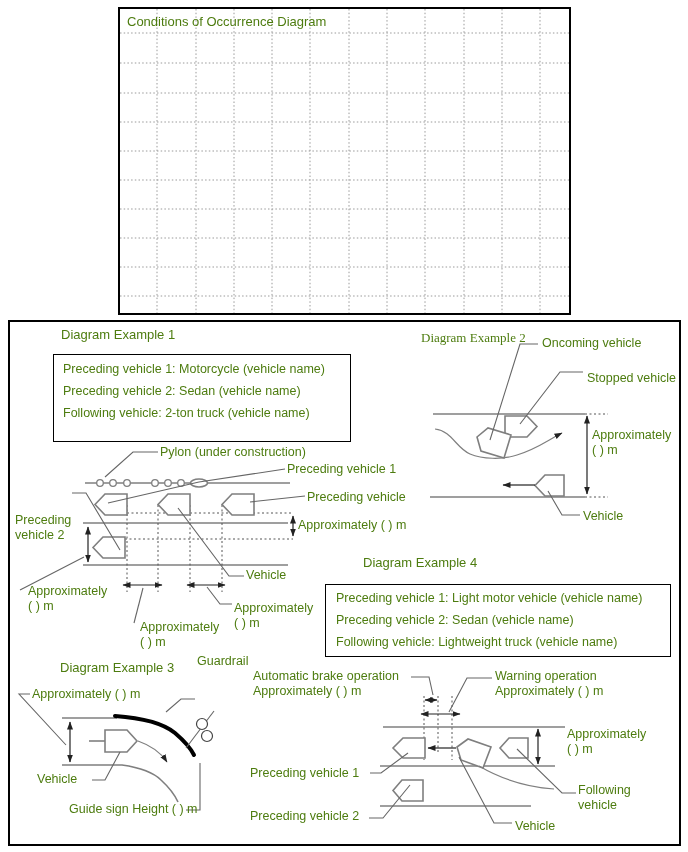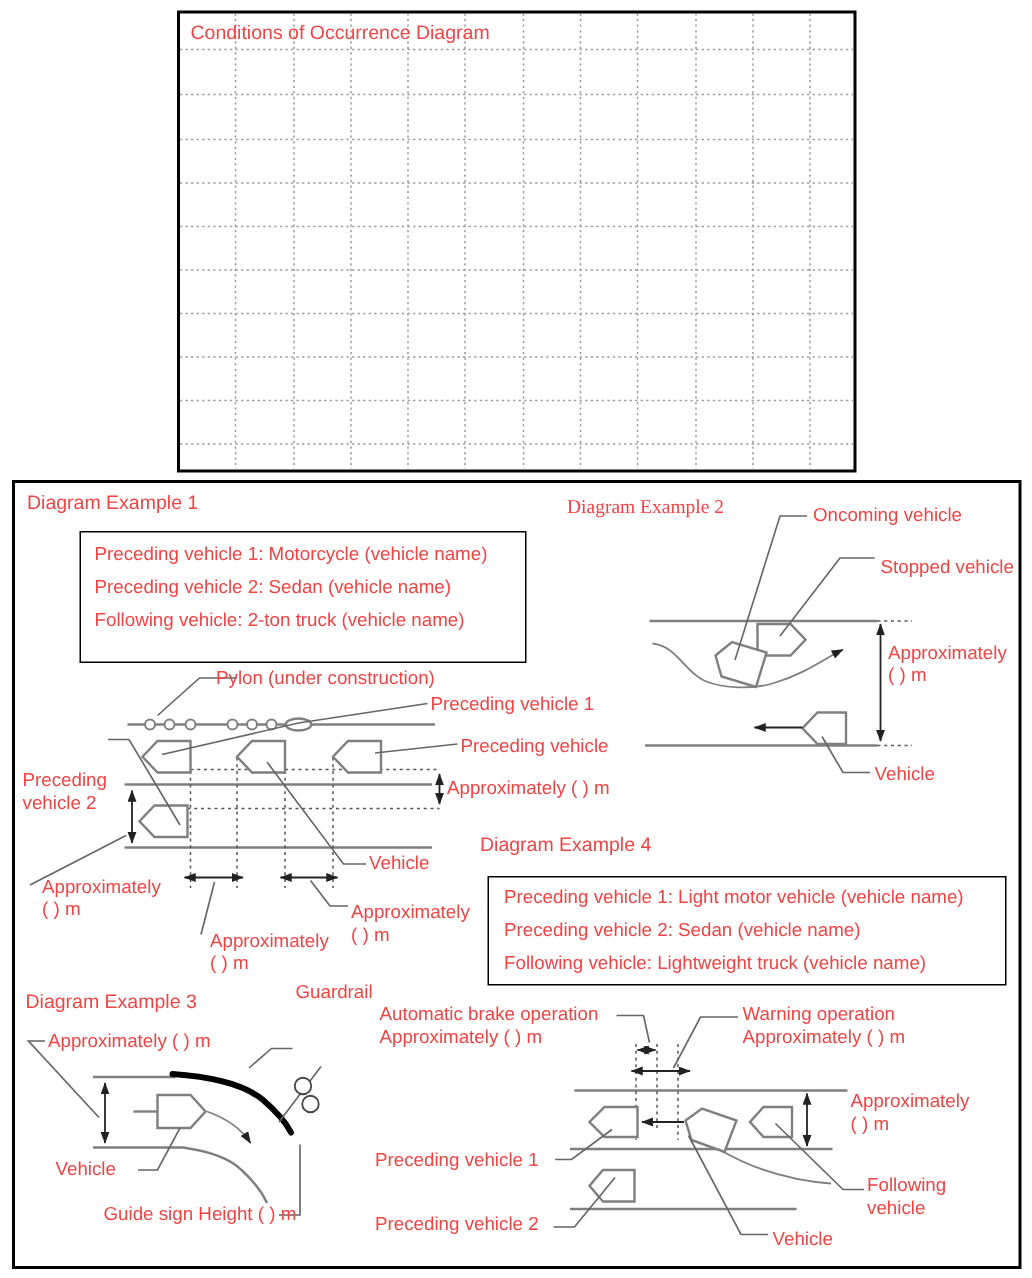--- a/index.html
+++ b/index.html
@@ -1,26 +1,26 @@
 <!DOCTYPE html>
 <html><head>
 <meta charset="utf-8">
 <style>
   html,body{margin:0;padding:0;background:#fff;}
   .page{position:relative;width:688px;height:852px;background:#fff;overflow:hidden;
-        font-family:"Liberation Sans",sans-serif;color:#ef4444;}
+        font-family:"Liberation Sans",sans-serif;color:#4d7c0f;}
   .grid-box{position:absolute;left:118px;top:7px;width:449px;height:304px;
             border:2px solid #000;background:#fff;}
   .grid-svg{position:absolute;left:0;top:0;}
   .grid-title{position:absolute;left:7px;top:5px;font-size:13px;white-space:nowrap;}
   .panel{position:absolute;left:8px;top:320px;width:669px;height:522px;
          border:2px solid #000;background:#fff;}
   .art{position:absolute;left:0;top:0;pointer-events:none;}
   .lbl{position:absolute;font-size:12.5px;line-height:15px;white-space:nowrap;}
-  .heading{font-size:13px;}
+  .heading{font-size:13px;margin-left:43px;}
   .info-box{position:absolute;border:1.5px solid #000;background:#fff;}
   .info-line{position:absolute;font-size:12.5px;white-space:nowrap;}
   .g{stroke:#7f7f7f;stroke-width:1.6;fill:none;}
   .thin{stroke:#7f7f7f;stroke-width:1.2;fill:none;}
   .veh{fill:#fff;stroke:#7f7f7f;stroke-width:1.6;}
   .c{stroke:#666;stroke-width:1.1;fill:none;}
   .dot{stroke:#555;stroke-width:1;fill:none;stroke-dasharray:2 2.5;}
   .meas{stroke:#222;stroke-width:1.2;fill:none;}
   .rail{stroke:#000;stroke-width:4;fill:none;stroke-linecap:round;}
   .sign{fill:#fff;stroke:#444;stroke-width:1.2;}
@@ -163,21 +163,21 @@
     </g>
   </svg>
 
   <section>
     <div class="lbl heading" style="left:18px;top:327px;">Diagram Example 1</div>
     <div class="info-box" style="left:53px;top:354px;width:296px;height:86px;">
       <div class="info-line" style="left:9px;top:7px;">Preceding vehicle 1: Motorcycle (vehicle name)</div>
       <div class="info-line" style="left:9px;top:29px;">Preceding vehicle 2: Sedan (vehicle name)</div>
       <div class="info-line" style="left:9px;top:51px;">Following vehicle: 2-ton truck (vehicle name)</div>
     </div>
-    <div class="lbl" style="left:144px;top:445px;text-align:center;">Pylon (under construction)</div>
+    <div class="lbl" style="left:160px;top:445px;text-align:center;">Pylon (under construction)</div>
     <div class="lbl" style="left:287px;top:462px;">Preceding vehicle 1</div>
     <div class="lbl" style="left:15px;top:485px;margin-top:28px;">
       <div>Preceding</div>
       <div>vehicle 2</div>
     </div>
     <div class="lbl" style="left:307px;top:490px;">Preceding vehicle</div>
     <div class="lbl" style="left:298px;top:518px;">Approximately ( ) m</div>
     <div class="lbl" style="left:246px;top:568px;">Vehicle</div>
     <div class="lbl" style="left:28px;top:584px;">
       <div>Approximately</div>

